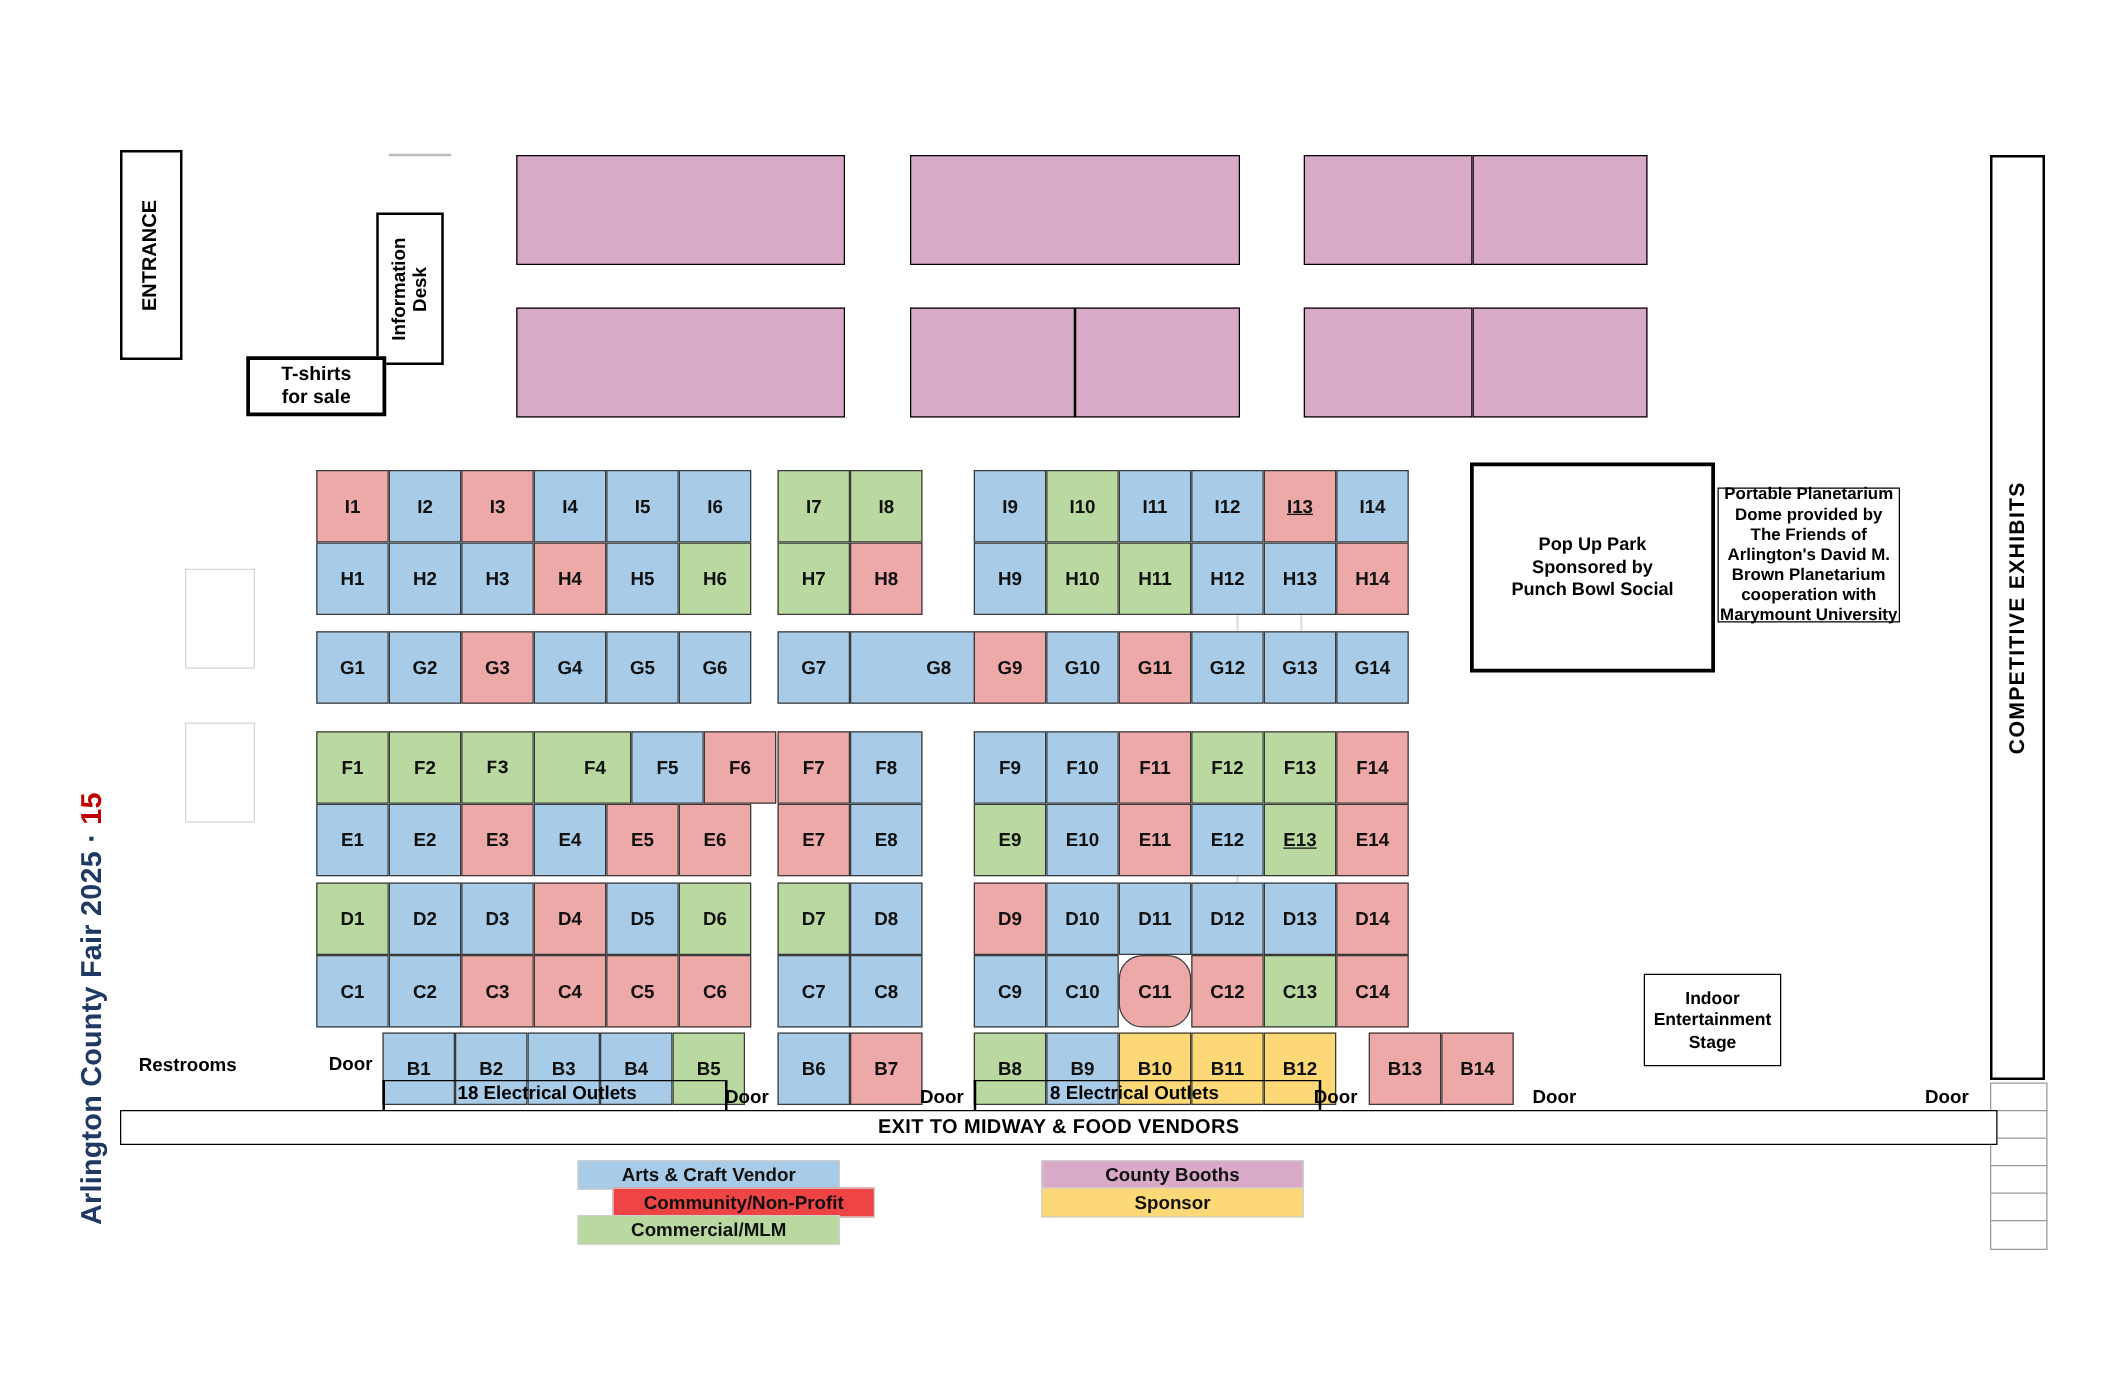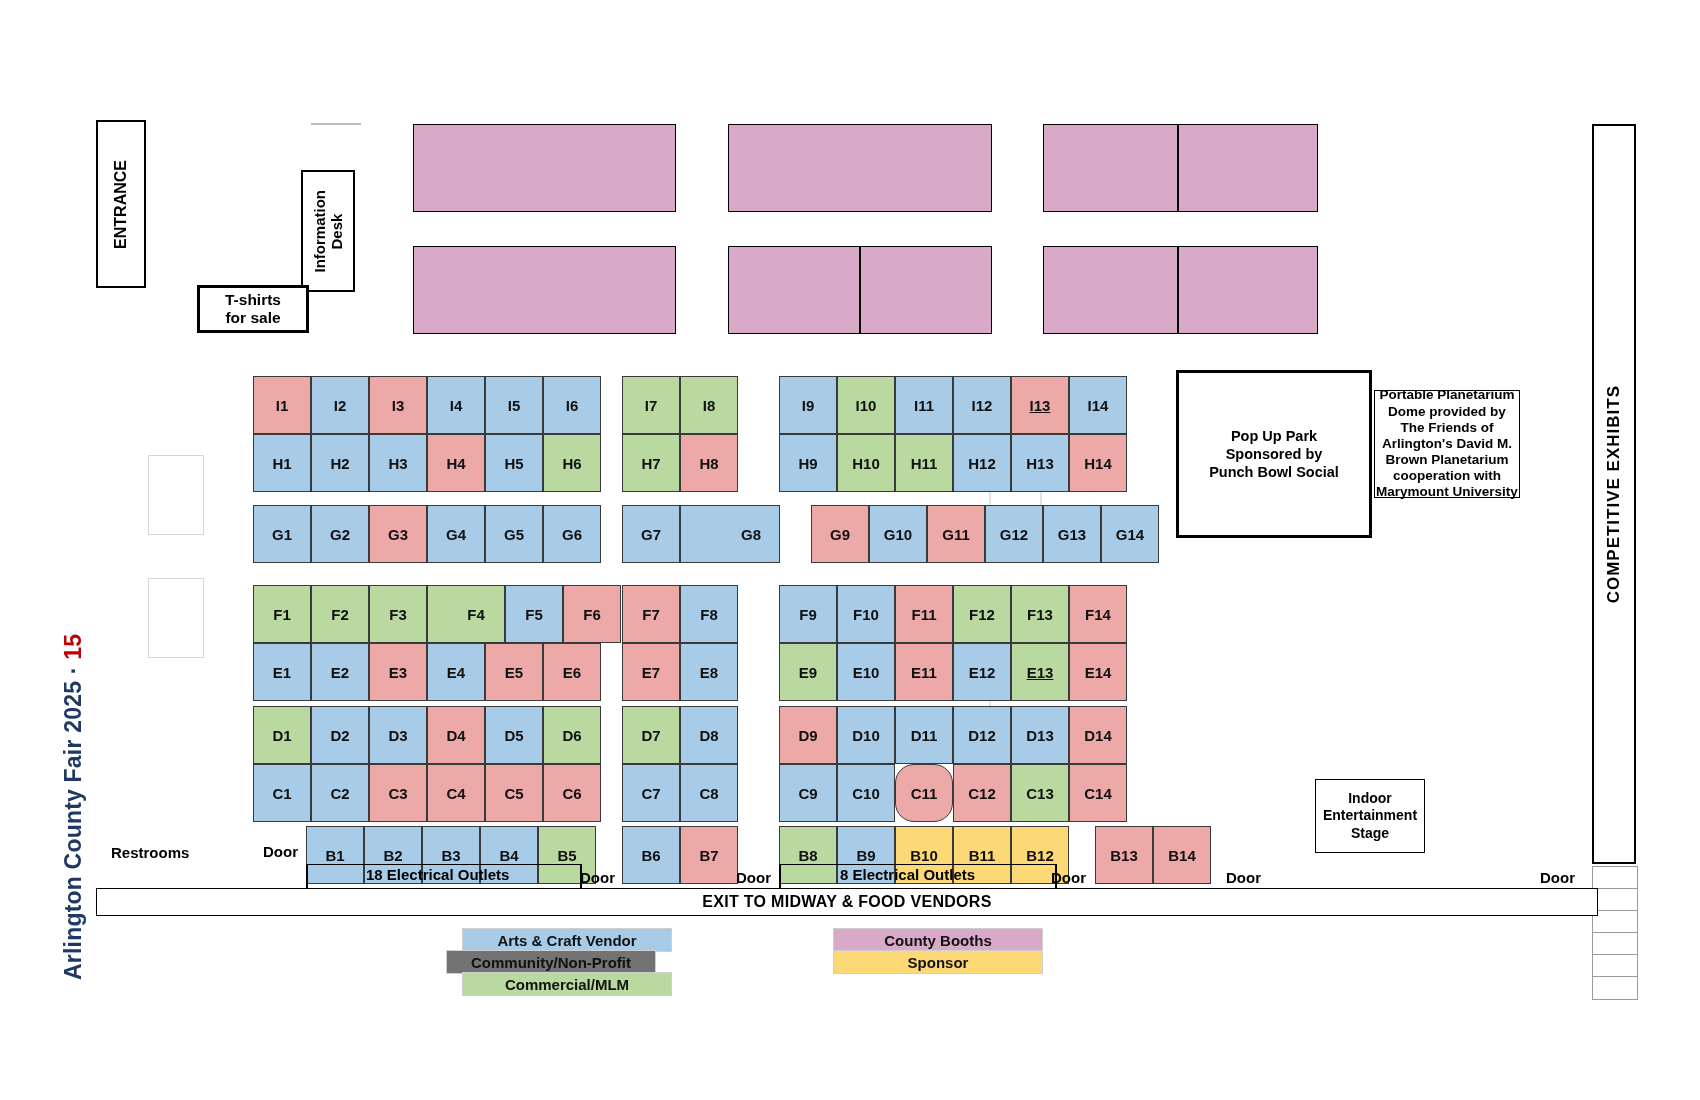--- a/index.html
+++ b/index.html
@@ -250,21 +250,21 @@
   <div class="rowgroup stack" style="left:622px;top:505px;">
     <div class="rowline">
         <div class="booth blue" style="width: 56px; height: 56px;">
           <span>G7</span>
         </div>
         <div class="booth blue" style="width: 56px; height: 56px; padding-left: 42px;">
           <span>G8</span>
         </div>
       </div>
   </div>
-  <div class="rowgroup stack" style="left:779px;top:505px;margin-left:32px;">
+  <div class="rowgroup stack" style="left:779px;top:505px;">
     <div class="rowline">
         <div class="booth red" style="width: 56px; height: 56px;">
           <span>G9</span>
         </div>
         <div class="booth blue" style="width: 56px; height: 56px;">
           <span>G10</span>
         </div>
         <div class="booth red" style="width: 56px; height: 56px;">
           <span>G11</span>
         </div>
@@ -281,21 +281,21 @@
   </div>
 
   <div class="rowgroup stack" style="left:253px;top:585px;">
     <div class="rowline">
         <div class="booth green" style="width: 56px; height: 56px;">
           <span>F1</span>
         </div>
         <div class="booth green" style="width: 56px; height: 56px;">
           <span>F2</span>
         </div>
-        <div class="booth green" style="width: 56px; height: 56px;">
+        <div class="booth green" style="width: 56px; height: 56px; font-family: Liberation Mono, monospace;">
           <span>F3</span>
         </div>
         <div class="booth green" style="width: 56px; height: 56px; padding-left: 20px;">
           <span>F4</span>
         </div>
         <div class="booth blue" style="width: 56px; height: 56px;">
           <span>F5</span>
         </div>
         <div class="booth red" style="width: 56px; height: 56px;">
           <span>F6</span>
@@ -605,21 +605,21 @@
   <div class="abs" style="left:1055px;top:864px;width:1.5px;height:26px;background:#000;"></div>
   <div class="abs" style="left:306px;top:864px;width:1.5px;height:26px;background:#000;"></div>
 
   <div id="exitbar" style="left:96px;top:888px;width:1500px;height:26px;">
     <span>EXIT TO MIDWAY &amp; FOOD VENDORS</span>
   </div>
 
   <div class="legitem" style="left:462px;top:928px;width:208px;height:22px;background:#a8cbe8;">
     <span>Arts &amp; Craft Vendor</span>
   </div>
-  <div class="legitem" style="left:446px;top:950px;width:208px;height:22px;background:#737373;">
+  <div class="legitem" style="left:490px;top:950px;width:208px;height:22px;background:#ef4444;">
     <span>Community/Non-Profit</span>
   </div>
   <div class="legitem" style="left:462px;top:972px;width:208px;height:22px;background:#b9d9a0;">
     <span>Commercial/MLM</span>
   </div>
   <div class="legitem" style="left:833px;top:928px;width:208px;height:22px;background:#d9aac8;">
     <span>County Booths</span>
   </div>
   <div class="legitem" style="left:833px;top:950px;width:208px;height:22px;background:#fcd976;">
     <span>Sponsor</span>

